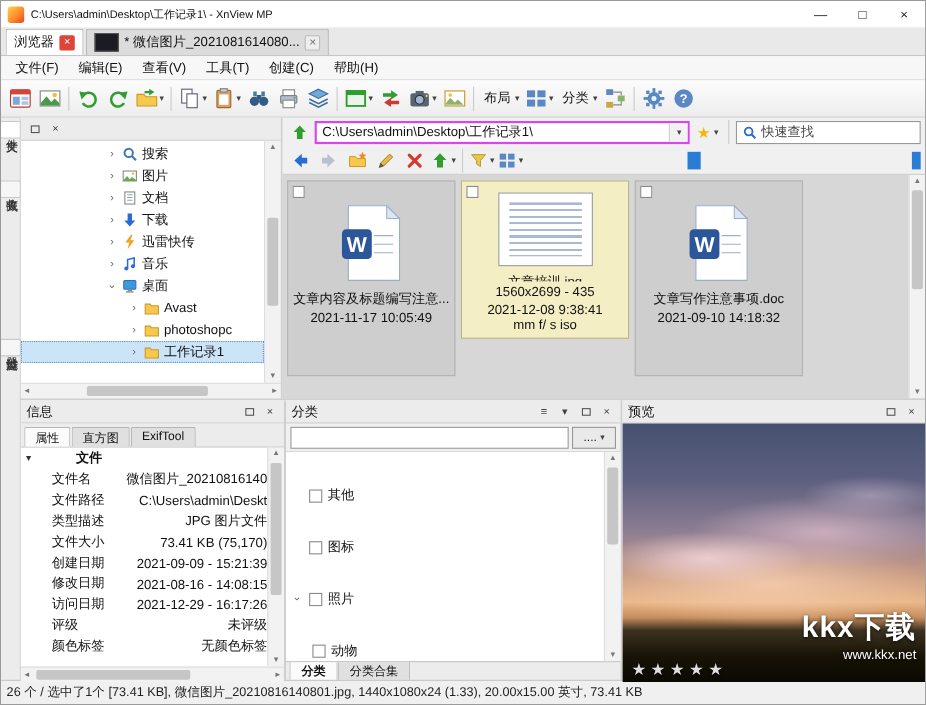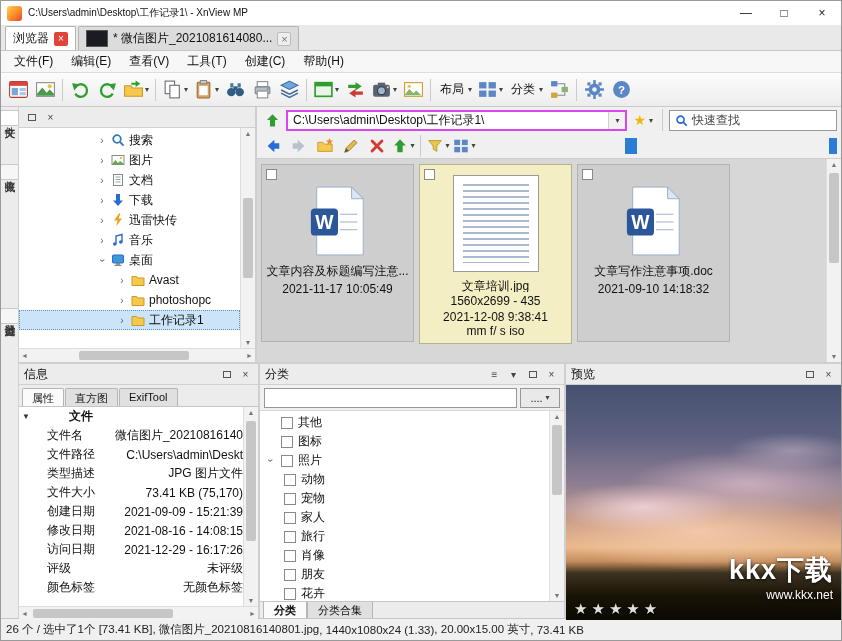--- a/index.html
+++ b/index.html
@@ -80,21 +80,21 @@
   .navrow { height:26px; display:flex; align-items:center; gap:2px; padding:0 4px; background:#f0f0f0; border-bottom:1px solid #cdcdcd; flex:0 0 auto; }
   .nbtn { height:22px; min-width:24px; display:flex; align-items:center; justify-content:center; border-radius:2px; }
   .nbtn svg { width:18px; height:18px; }
   .blue-chip { width:12px; height:16px; background:#2b7cd4; margin-left:auto; }
   .blue-chip2 { width:8px; height:16px; background:#2b7cd4; margin-left:190px; }
 
   
   .filesarea { flex:1; background:#d7d7d7; display:flex; min-height:0; }
   .tiles { flex:1; display:flex; gap:5px; padding:5px 4px; overflow:hidden; }
   .tile { width:153px; height:178px; background:#cecece; border:1px solid #b2b2b2; display:flex; flex-direction:column; align-items:center; padding:4px; position:relative; flex:0 0 auto; }
-  .tile.selected { height:180px; background:#f3eec3; border-color:#b8b28a; }
+  .tile.selected { height:144px; background:#f3eec3; border-color:#b8b28a; }
   .tile-check { position:absolute; top:4px; left:4px; width:11px; height:11px; background:#fff; border:1px solid #8a8a8a; }
   .doc-icon { margin:16px 0 6px; }
   .thumb { width:86px; height:118px; margin:6px 0 6px; background:#fff; border:1px solid #9a9a9a; padding:8px 9px; }
   .thumb-lines { width:100%; height:100%; background:repeating-linear-gradient(180deg,#a9b9cf 0 2px,transparent 2px 6px); }
   .fname { font-size:12px; max-width:145px; white-space:nowrap; overflow:hidden; text-align:center; }
   .fmeta { font-size:12px; text-align:center; margin-top:2px; }
   .fexif { font-size:12px; text-align:center; margin-top:auto; padding-bottom:1px; }
 
   
   .bottomrow { height:256px; display:flex; flex:0 0 auto; }
@@ -111,21 +111,21 @@
   .irow.group .ilbl { padding-left:0; width:auto;margin-left:36px; }
   .ival { flex:1; overflow:hidden;text-align:right; }
 
   
   .catpanel { width:306px; border-right:2px solid #cfcfcf; background:#f0f0f0; display:flex; flex-direction:column; flex:0 0 auto; }
   .catsearch { height:25px; display:flex; gap:3px; padding:2px 4px; align-items:center; flex:0 0 auto; }
   .catinput { flex:1; height:20px; background:#fff; border:1px solid #979797; }
   .catdots { width:40px; height:20px; border:1px solid #979797; background:#e9e9e9; display:flex; align-items:center; justify-content:center; gap:2px; font-size:11px; }
   .catbody { flex:1; display:flex; min-height:0; background:#fff; border-top:1px solid #d8d8d8; }
   .catrows { flex:1; overflow:hidden; padding-top:2px; }
-  .crow { height:19px; display:flex; align-items:center; gap:5px; }
+  .crow { height:19px; display:flex; align-items:center; gap:5px;margin-top:28px; }
   .crow .tarrow { width:12px; }
   .crow.d0 { padding-left:4px; } .crow.d1 { padding-left:24px; }
   .checkbox { width:12px; height:12px; background:#fff; border:1px solid #8a8a8a; flex:0 0 auto; }
   .cattabs { height:19px; display:flex; background:#ececec; border-top:1px solid #c6c6c6; padding-left:3px; flex:0 0 auto; }
   .ctab { padding:1px 10px; font-size:11px; border:1px solid #b6b6b6; border-top:none; background:#e0e0e0; border-radius:0 0 2px 2px; }
   .ctab.active { background:#fbfbfb; font-weight:bold; }
 
   
   .prevpanel { flex:1; background:#f0f0f0; display:flex; flex-direction:column; min-width:0; }
   .photo { flex:1; position:relative; overflow:hidden;

